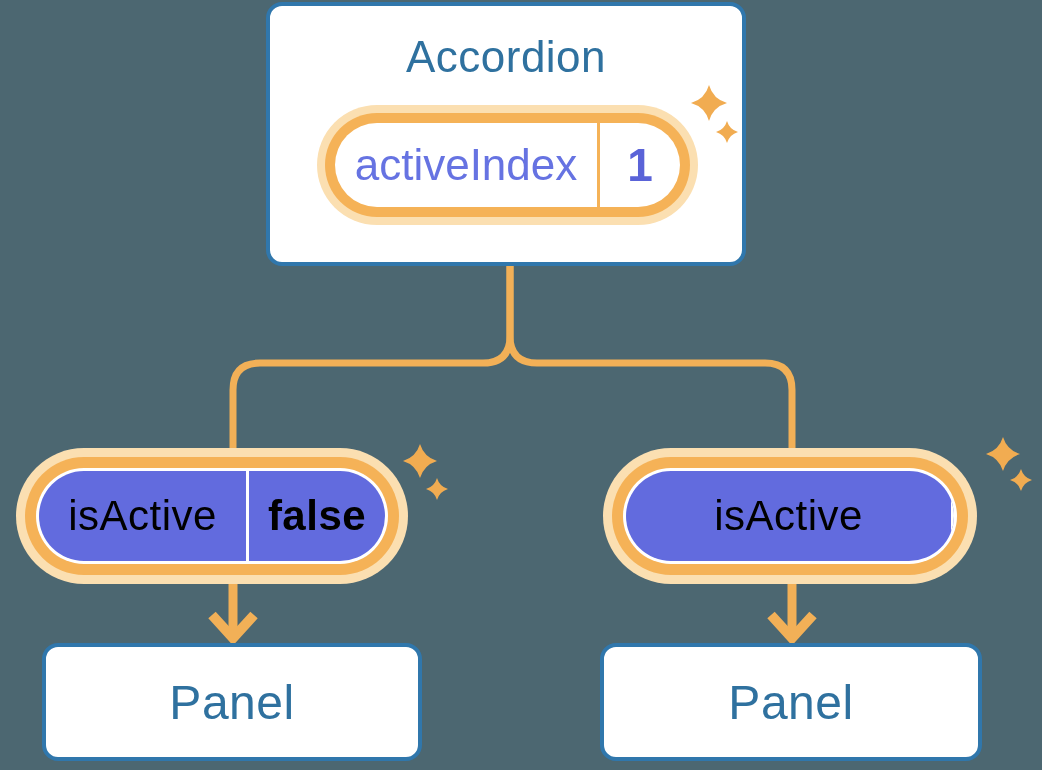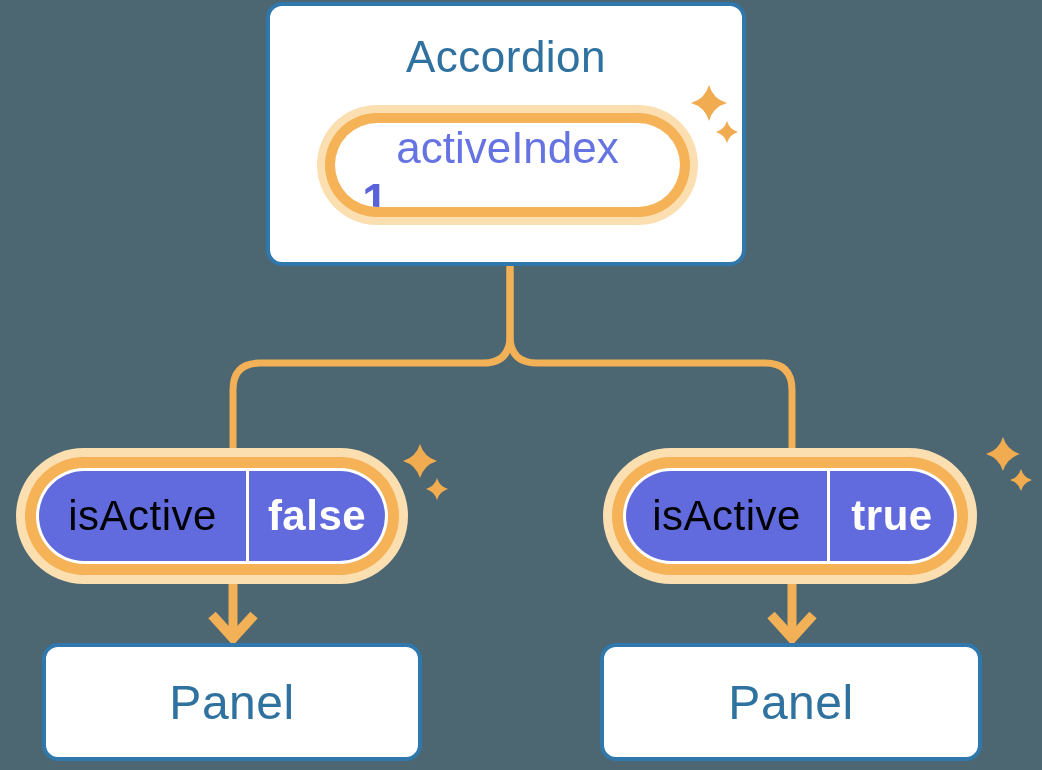--- a/index.html
+++ b/index.html
@@ -97,21 +97,20 @@
     padding: 10px;
     box-sizing: border-box;
   }
   .state-pill .inner {
     width: 100%; height: 100%;
     background: #ffffff;
     border-radius: 999px;
     display: flex;
     align-items: stretch;
     overflow: hidden;
-    flex-direction: column;
   }
   .state-pill .cell-label {
     flex: 1;
     display: flex;
     align-items: center;
     justify-content: center;
     color: var(--indigo, #6673E2);
     font-size: 44px;
     font-weight: 500;
   }
@@ -175,21 +174,21 @@
     letter-spacing: 0.5px;
   }
   .prop-pill .divider {
     width: 3px;
     background: #ffffff;
   }
   .prop-pill .cell-value {
     display: flex;
     align-items: center;
     justify-content: center;
-    color: #ffffff;
+    color: #000000;
     font-size: 42px;
     font-weight: 700;
     letter-spacing: 0.5px;
   }
   .pill-left .cell-value  { width: 136px; }
   .pill-right .cell-value { width: 124px; }
 </style>
 </head>
 <body>
 
@@ -228,21 +227,20 @@
       </div>
     </div>
   </div>
 
   <div class="prop-pill pill-right">
     <div class="ring">
       <div class="white-ring">
         <div class="inner">
           <div class="cell-label">isActive</div>
           <div class="divider"></div>
-          <div class="cell-value">true</div>
         </div>
       </div>
     </div>
   </div>
 
   <div class="comp-box box-panel-left">
     <div class="panel-title">Panel</div>
   </div>
   <div class="comp-box box-panel-right">
     <div class="panel-title">Panel</div>

